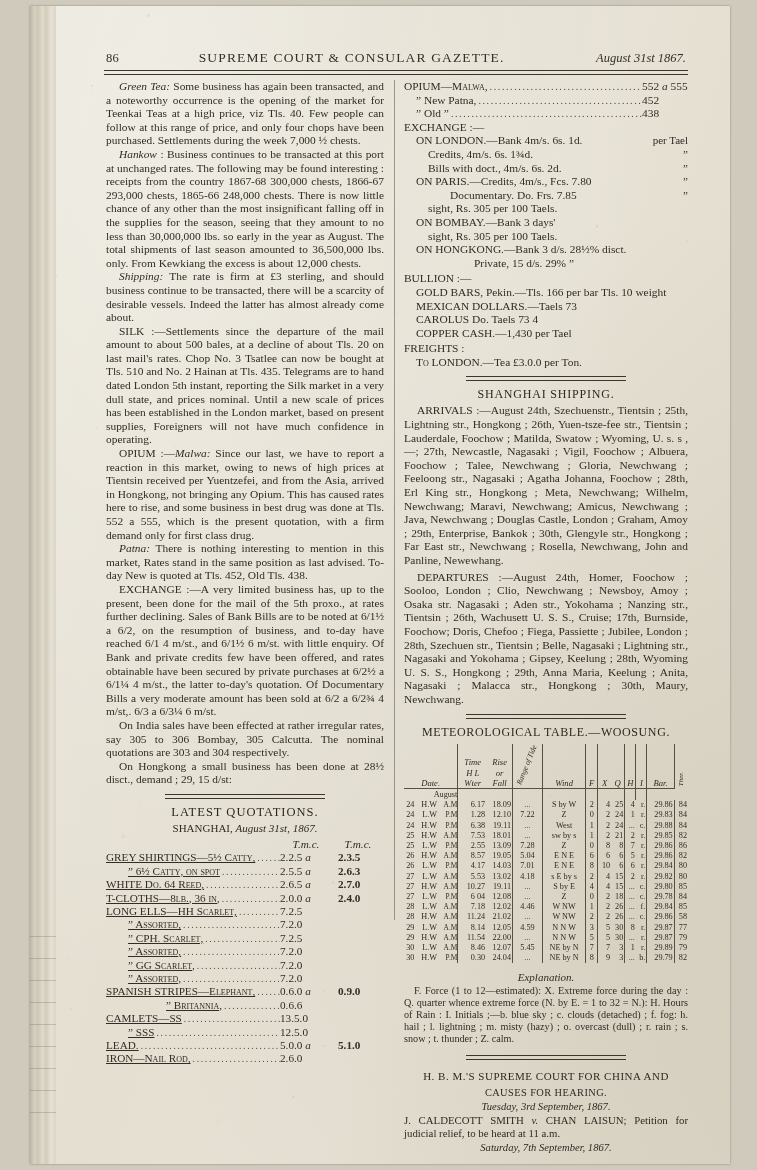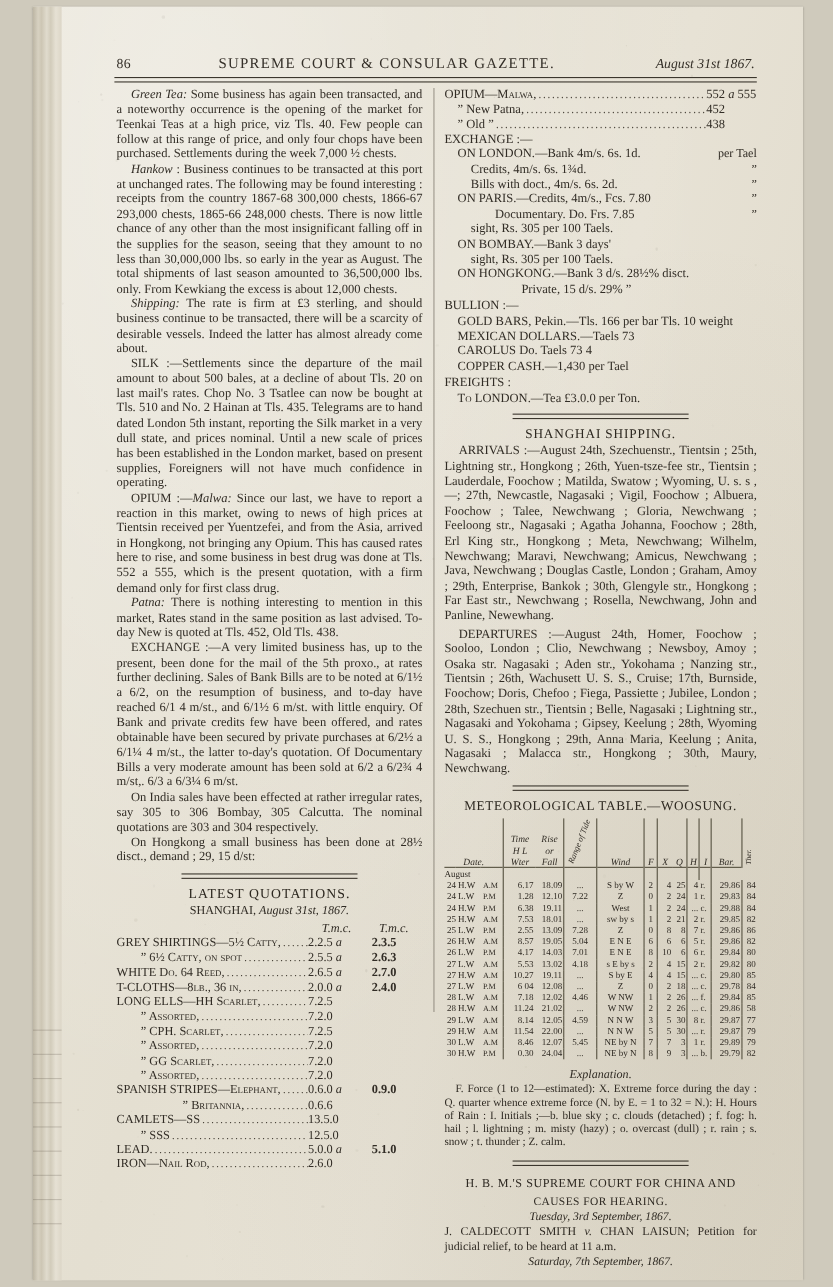--- a/index.html
+++ b/index.html
@@ -94,36 +94,36 @@
   .dblrule{
     width:160px;margin:7px auto 5px;height:3px;
     border-top:1.1px solid #3b362d;border-bottom:1.1px solid #3b362d;
   }
 
   
   #lq{font-size:11.2px;line-height:13.4px;color:#312c25;}
   #lq .hdr{display:flex;justify-content:flex-end;font-style:italic;}
   #lq .hdr span{width:52px;text-align:center;}
   .qrow{display:flex;align-items:baseline;white-space:nowrap;}
-  .qname{flex:0 0 auto;}
+  .qname{flex:0 0 auto;text-decoration:underline;}
   .qdots{flex:1 1 auto;overflow:hidden;color:#4a443a;letter-spacing:1.7px;font-size:9.6px;padding:0 2px;}
   .qv1{flex:0 0 58px;text-align:left;}
   .qv2{flex:0 0 46px;text-align:left;font-weight:bold;}
   .qq{padding-left:22px;}
   .qq2{padding-left:60px;}
 
   
   #met{margin-top:4px;width:284px;}
   table.mt{border-collapse:collapse;font-size:8.2px;color:#302b24;width:284px;}
   table.mt td,table.mt th{padding:0;line-height:10.2px;font-weight:normal;}
   .vl{border-left:.8px solid #55503f;}
   .hl{border-top:.8px solid #55503f;}
   .mt .hcell{font-style:italic;text-align:center;vertical-align:bottom;font-size:8.6px;}
   .mt .dcell{text-align:center;white-space:nowrap;}
-  .mt .lcell{text-align:left;white-space:nowrap;}
+  .mt .lcell{text-align:right;white-space:nowrap;}
   .mt .rcell{text-align:right;white-space:nowrap;}
   .rot{writing-mode:vertical-rl;transform:rotate(202deg);font-style:italic;font-size:7.6px;white-space:nowrap;display:inline-block;}
   .smc{font-variant:small-caps;font-size:7.4px;}
 
   
   #expl{margin-top:8px;font-size:10.2px;line-height:12px;text-align:justify;color:#312c25;}
   #expl .t{text-align:center;font-style:italic;font-size:11px;margin-bottom:2px;}
 
   
   #court{margin-top:10px;color:#2f2a23;}

